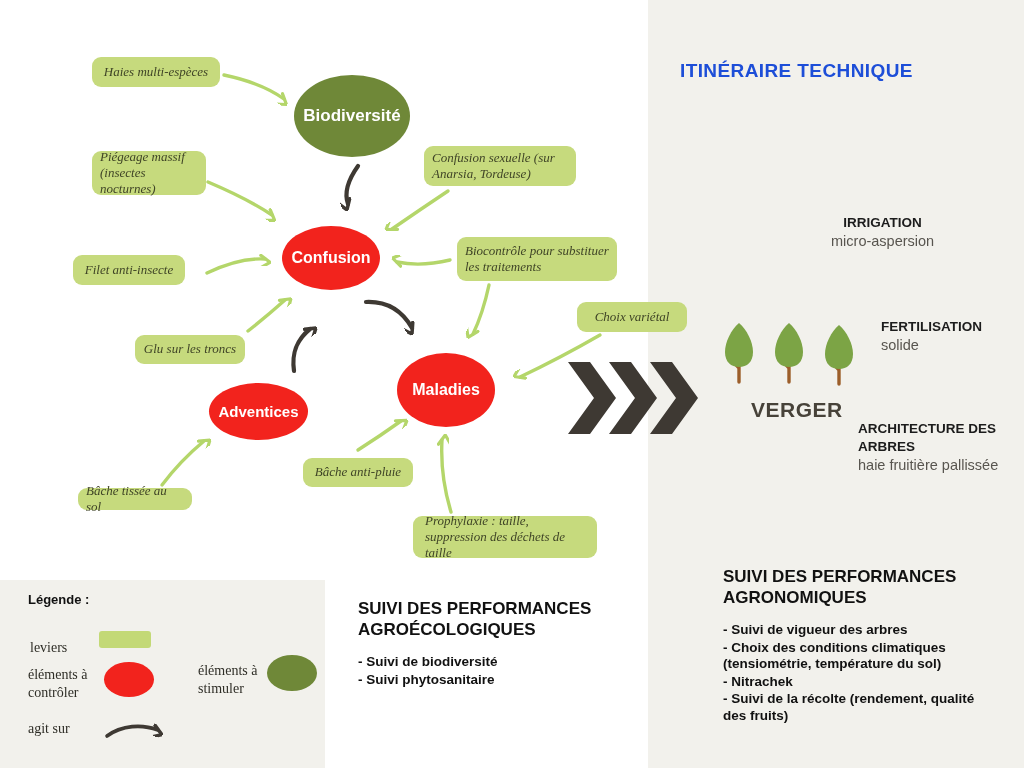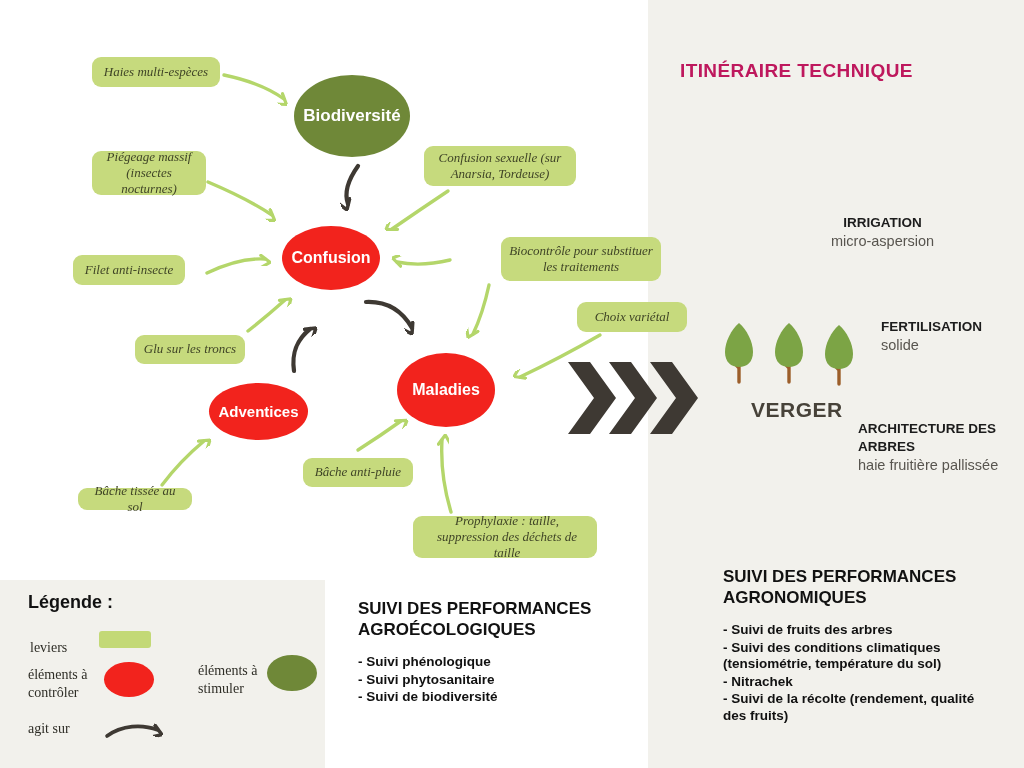--- a/index.html
+++ b/index.html
@@ -5,47 +5,47 @@
   html,body{margin:0;padding:0;}
   body{width:1024px;height:768px;position:relative;background:#ffffff;overflow:hidden;
        font-family:"Liberation Sans",sans-serif;}
   .abs{position:absolute;}
 
   
   .panel{position:absolute;background:#f2f1ec;}
 
   
   .lever{position:absolute;background:#c6da7d;border-radius:9px;box-sizing:border-box;
-         display:flex;align-items:center;justify-content:center;text-align:center;
+         display:flex;align-items:center;justify-content:center;
          font:italic 13px/1.25 "Liberation Serif",serif;color:#3f4426;padding:3px 8px;z-index:3;}
 
   
   .node{position:absolute;border-radius:50%;display:flex;align-items:center;justify-content:center;
         color:#ffffff;font-weight:700;font-family:"Liberation Sans",sans-serif;z-index:2;}
   .node.red{background:#f2231d;}
   .node.olive{background:#6f8838;}
 
   
   #arrows{position:absolute;left:0;top:0;z-index:1;pointer-events:none;}
 
   
   .main-title{position:absolute;left:680;top:60px;width:300px;font-size:19px;font-weight:700;
-              color:#be185d;letter-spacing:.4px;z-index:3;left:680px;}
+              color:#1d4ed8;letter-spacing:.4px;z-index:3;left:680px;}
   .fact{position:absolute;z-index:3;}
   .fact .t{font-size:13.5px;font-weight:700;color:#1c1c1c;line-height:18px;}
   .fact .v{font-size:14.5px;color:#58554f;line-height:19px;}
   .verger-label{position:absolute;font-size:21px;font-weight:700;color:#474239;letter-spacing:.5px;z-index:3;}
 
   .suivi{position:absolute;z-index:3;color:#111;}
   .suivi .h{font-size:17px;font-weight:700;line-height:21px;}
   .suivi .items{margin-top:14px;font-size:13.5px;font-weight:700;line-height:16.5px;}
   .suivi .items div{margin-bottom:1px;}
 
   
-  .legend-title{position:absolute;left:28px;top:592px;font-size:18px;font-weight:700;color:#111;z-index:3;}
+  .legend-title{position:absolute;left:28px;top:592px;font-size:13px;font-weight:700;color:#111;z-index:3;}
   .legend-text{position:absolute;font:14px/1.25 "Liberation Serif",serif;color:#2e2d26;z-index:3;}
   .legend-swatch{position:absolute;background:#c3d976;border-radius:3px;width:52px;height:17px;z-index:3;}
   .legend-ellipse{position:absolute;border-radius:50%;z-index:3;}
   svg{display:block;}
 </style>
 </head>
 <body>
 
 <div class="panel" style="left:648px;top:0;width:376px;height:768px;"></div>
 <div class="panel" style="left:0;top:580px;width:325px;height:188px;"></div>
@@ -76,21 +76,21 @@
     <path d="M358,166 C348,180 344,193 348,204" marker-end="url(#md)"></path>
     <path d="M366,302 C390,301 404,314 412,328" marker-end="url(#md)"></path>
     <path d="M294,371 C291,350 299,338 310,329" marker-end="url(#md)"></path>
   </g>
 </svg>
 
 <div class="lever" style="left:92px;top:57px;width:128px;height:30px;">Haies multi-espèces</div>
 <div class="lever" style="left:92px;top:151px;width:114px;height:44px;">Piégeage massif (insectes nocturnes)</div>
 <div class="lever" style="left:424px;top:146px;width:152px;height:40px;">Confusion sexuelle (sur Anarsia, Tordeuse)</div>
 <div class="lever" style="left:73px;top:255px;width:112px;height:30px;">Filet anti-insecte</div>
-<div class="lever" style="left:457px;top:237px;width:160px;height:44px;margin-left:44px;">Biocontrôle pour substituer les traitements</div>
+<div class="lever" style="left:457px;top:237px;width:160px;height:44px;">Biocontrôle pour substituer les traitements</div>
 <div class="lever" style="left:135px;top:335px;width:110px;height:29px;">Glu sur les troncs</div>
 <div class="lever" style="left:577px;top:302px;width:110px;height:30px;">Choix variétal</div>
 <div class="lever" style="left:78px;top:488px;width:114px;height:22px;">Bâche tissée au sol</div>
 <div class="lever" style="left:303px;top:458px;width:110px;height:29px;">Bâche anti-pluie</div>
 <div class="lever" style="left:413px;top:516px;width:184px;height:42px;padding-left:12px;">Prophylaxie : taille, suppression des déchets de taille</div>
 
 <div class="node olive" style="left:294px;top:75px;width:116px;height:82px;font-size:17px;text-align:center;">Biodiversité</div>
 <div class="node red" style="left:282px;top:226px;width:98px;height:64px;font-size:16px;">Confusion</div>
 <div class="node red" style="left:397px;top:353px;width:98px;height:74px;font-size:16px;">Maladies</div>
 <div class="node red" style="left:209px;top:383px;width:99px;height:57px;font-size:15px;">Adventices</div>
@@ -132,33 +132,32 @@
   <g transform="translate(100,2)">
     <path d="M17,46 L17,24 M17,32 L9,23" stroke="#9c5e2a" stroke-width="3.4" fill="none" stroke-linecap="round" transform="translate(0,14)"></path>
     <path d="M17,1 C25,8 31,20 31,30 C31,40 25,45 17,45 C9,45 3,40 3,30 C3,20 9,8 17,1 Z" fill="#7ca445"></path>
   </g>
 </svg>
 <div class="verger-label" style="left:751px;top:398px;">VERGER</div>
 
 <div class="suivi" style="left:723px;top:566px;width:262px;">
   <div class="h">SUIVI DES PERFORMANCES AGRONOMIQUES</div>
   <div class="items">
-    <div>- Suivi de fruits des arbres</div>
-    <div>- Suivi des conditions climatiques (tensiométrie, température du sol)</div>
+    <div>- Suivi de vigueur des arbres</div>
+    <div>- Choix des conditions climatiques (tensiométrie, température du sol)</div>
     <div>- Nitrachek</div>
     <div>- Suivi de la récolte  (rendement, qualité des fruits)</div>
   </div>
 </div>
 
 <div class="suivi" style="left:358px;top:598px;width:250px;">
   <div class="h">SUIVI DES PERFORMANCES AGROÉCOLOGIQUES</div>
   <div class="items">
-    <div>- Suivi phénologique</div>
+    <div>- Suivi de biodiversité</div>
     <div>- Suivi phytosanitaire</div>
-    <div>- Suivi de biodiversité</div>
   </div>
 </div>
 
 <div class="legend-title">Légende :</div>
 <div class="legend-text" style="left:30px;top:631px;margin-top:8px;">leviers</div>
 <div class="legend-swatch" style="left:99px;top:631px;"></div>
 <div class="legend-text" style="left:28px;top:666px;width:80px;">éléments à contrôler</div>
 <div class="legend-ellipse" style="left:104px;top:662px;width:50px;height:35px;background:#f2231d;"></div>
 <div class="legend-text" style="left:198px;top:662px;width:85px;">éléments à stimuler</div>
 <div class="legend-ellipse" style="left:267px;top:655px;width:50px;height:36px;background:#6f8838;"></div>

